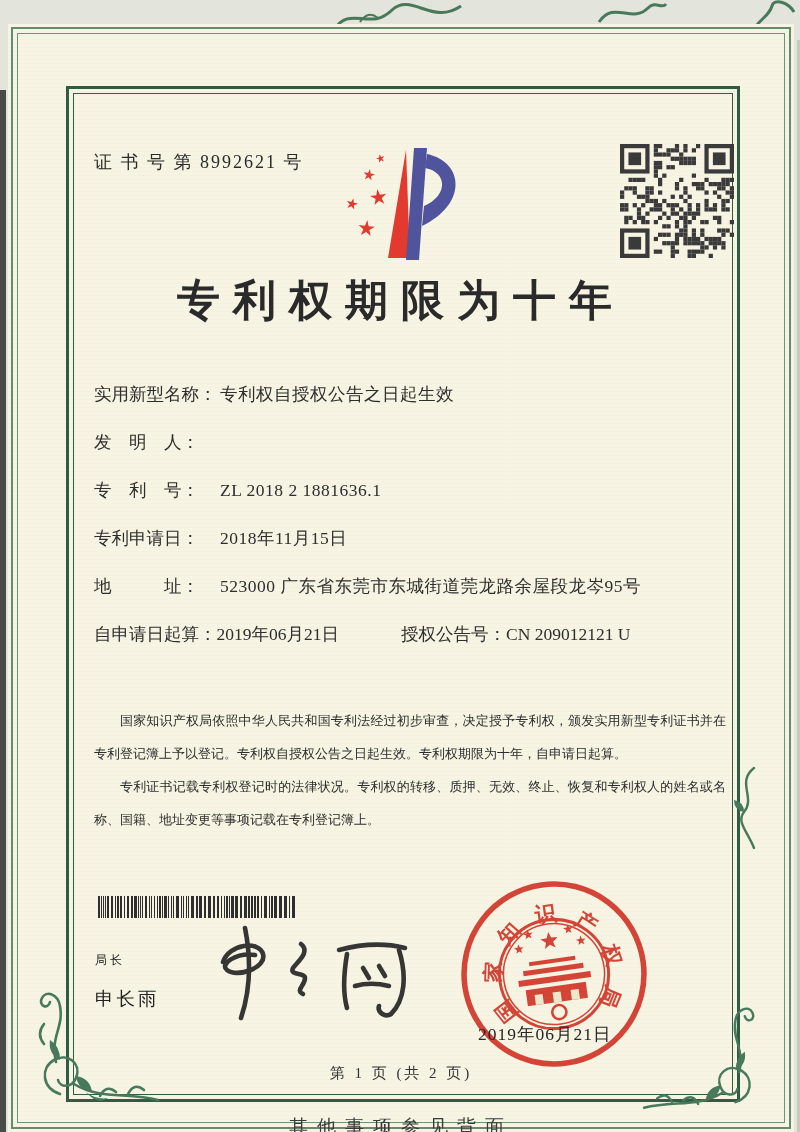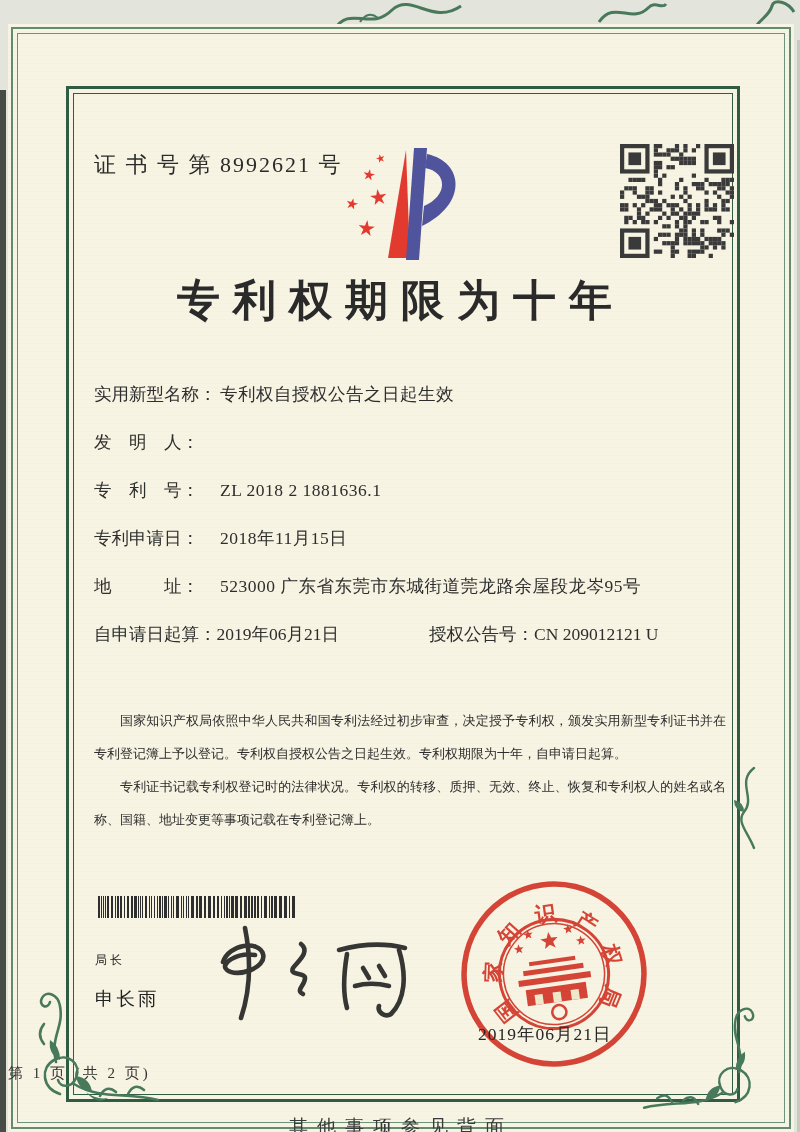--- a/index.html
+++ b/index.html
@@ -15,55 +15,55 @@
     overflow:hidden;z-index:1;
   }
   .frame-outer{position:absolute;inset:3px;border:2px solid #628b71;pointer-events:none;}
   .frame-outer2{position:absolute;inset:9px;border:1px solid #6c937b;pointer-events:none;}
   .frame-inner{position:absolute;left:58px;top:62px;right:54px;bottom:30px;border:3px solid #2f5c43;pointer-events:none;}
   .frame-inner2{position:absolute;left:65px;top:69px;right:61px;bottom:37px;border:1px solid #2f5c43;pointer-events:none;}
 
   .edge-strip-left{position:absolute;left:0;top:90px;width:6px;height:1042px;background:#454d46;z-index:3;}
   .edge-strip-right{position:absolute;right:0;top:40px;width:3px;height:1092px;background:#c9cabe;z-index:3;}
 
-  .cert-no{position:absolute;left:86px;top:126px;font-size:22px;letter-spacing:2px;color:#2b2b2b;}
+  .cert-no{position:absolute;left:86px;top:126px;font-size:18px;letter-spacing:2px;color:#2b2b2b;}
   .title{position:absolute;left:0;top:248px;width:100%;text-align:center;
     font-size:43px;font-weight:600;letter-spacing:13px;color:#2a2a2a;}
 
   .logo{position:absolute;left:322px;top:118px;width:162px;height:128px;}
   .star{position:absolute;background:#e33a30;
     clip-path:polygon(50% 0%,61% 35%,98% 35%,68% 57%,79% 91%,50% 70%,21% 91%,32% 57%,2% 35%,39% 35%);}
 
   .qr{position:absolute;left:612px;top:120px;width:114px;height:114px;}
 
   .fields{position:absolute;left:86px;top:356px;width:636px;font-size:17.5px;color:#2e2e2e;}
   .frow{display:flex;line-height:28px;margin-bottom:20px;}
   .flabel{width:126px;flex:none;white-space:nowrap;}
   .fvalue{flex:1;letter-spacing:.5px;}
   .grant-row{display:flex;line-height:28px;}
-  .grant-right{margin-left:90px;}
+  .grant-right{margin-left:62px;}
 
   .paras{position:absolute;left:86px;top:680px;width:632px;font-size:13px;line-height:33px;
     color:#2d2d2d;text-align:justify;}
   .paras p{margin:0;text-indent:2em;}
 
   .barcode{position:absolute;left:90px;top:872px;width:202px;height:22px;display:flex;align-items:stretch;}
   .barcode i{display:block;height:100%;}
 
   .director-title{position:absolute;left:87px;top:928px;font-size:12px;letter-spacing:3px;color:#222;
     font-family:"Liberation Sans","DejaVu Sans",sans-serif;}
   .director-name{position:absolute;left:87px;top:962px;font-size:18.5px;letter-spacing:3px;color:#222;
     font-family:"Liberation Sans","DejaVu Sans",sans-serif;}
   .signature{position:absolute;left:185px;top:894px;width:225px;height:112px;}
 
   .seal{position:absolute;left:452px;top:856px;width:188px;height:188px;transform:rotate(-8deg);
     z-index:4;opacity:.93;mix-blend-mode:multiply;}
   .seal-date{position:absolute;left:470px;top:998px;font-size:17.5px;letter-spacing:1px;color:#262626;z-index:5;}
 
-  .page-info{position:absolute;left:0;top:1040px;width:100%;font-size:15px;
+  .page-info{position:absolute;left:0;top:1040px;width:100%;text-align:center;font-size:15px;
     letter-spacing:3px;color:#333;}
   .back-note{position:absolute;left:0;top:1090px;width:100%;text-align:center;font-size:19px;
     letter-spacing:9px;color:#3a3a3a;}
 
   .ornament{position:absolute;pointer-events:none;z-index:2;}
   .orn-bl{left:22px;top:952px;}
   .orn-br{right:26px;top:968px;transform:scaleX(-1);}
   .orn-rm{right:34px;top:742px;}
   .frag{position:absolute;z-index:0;}
 </style>

